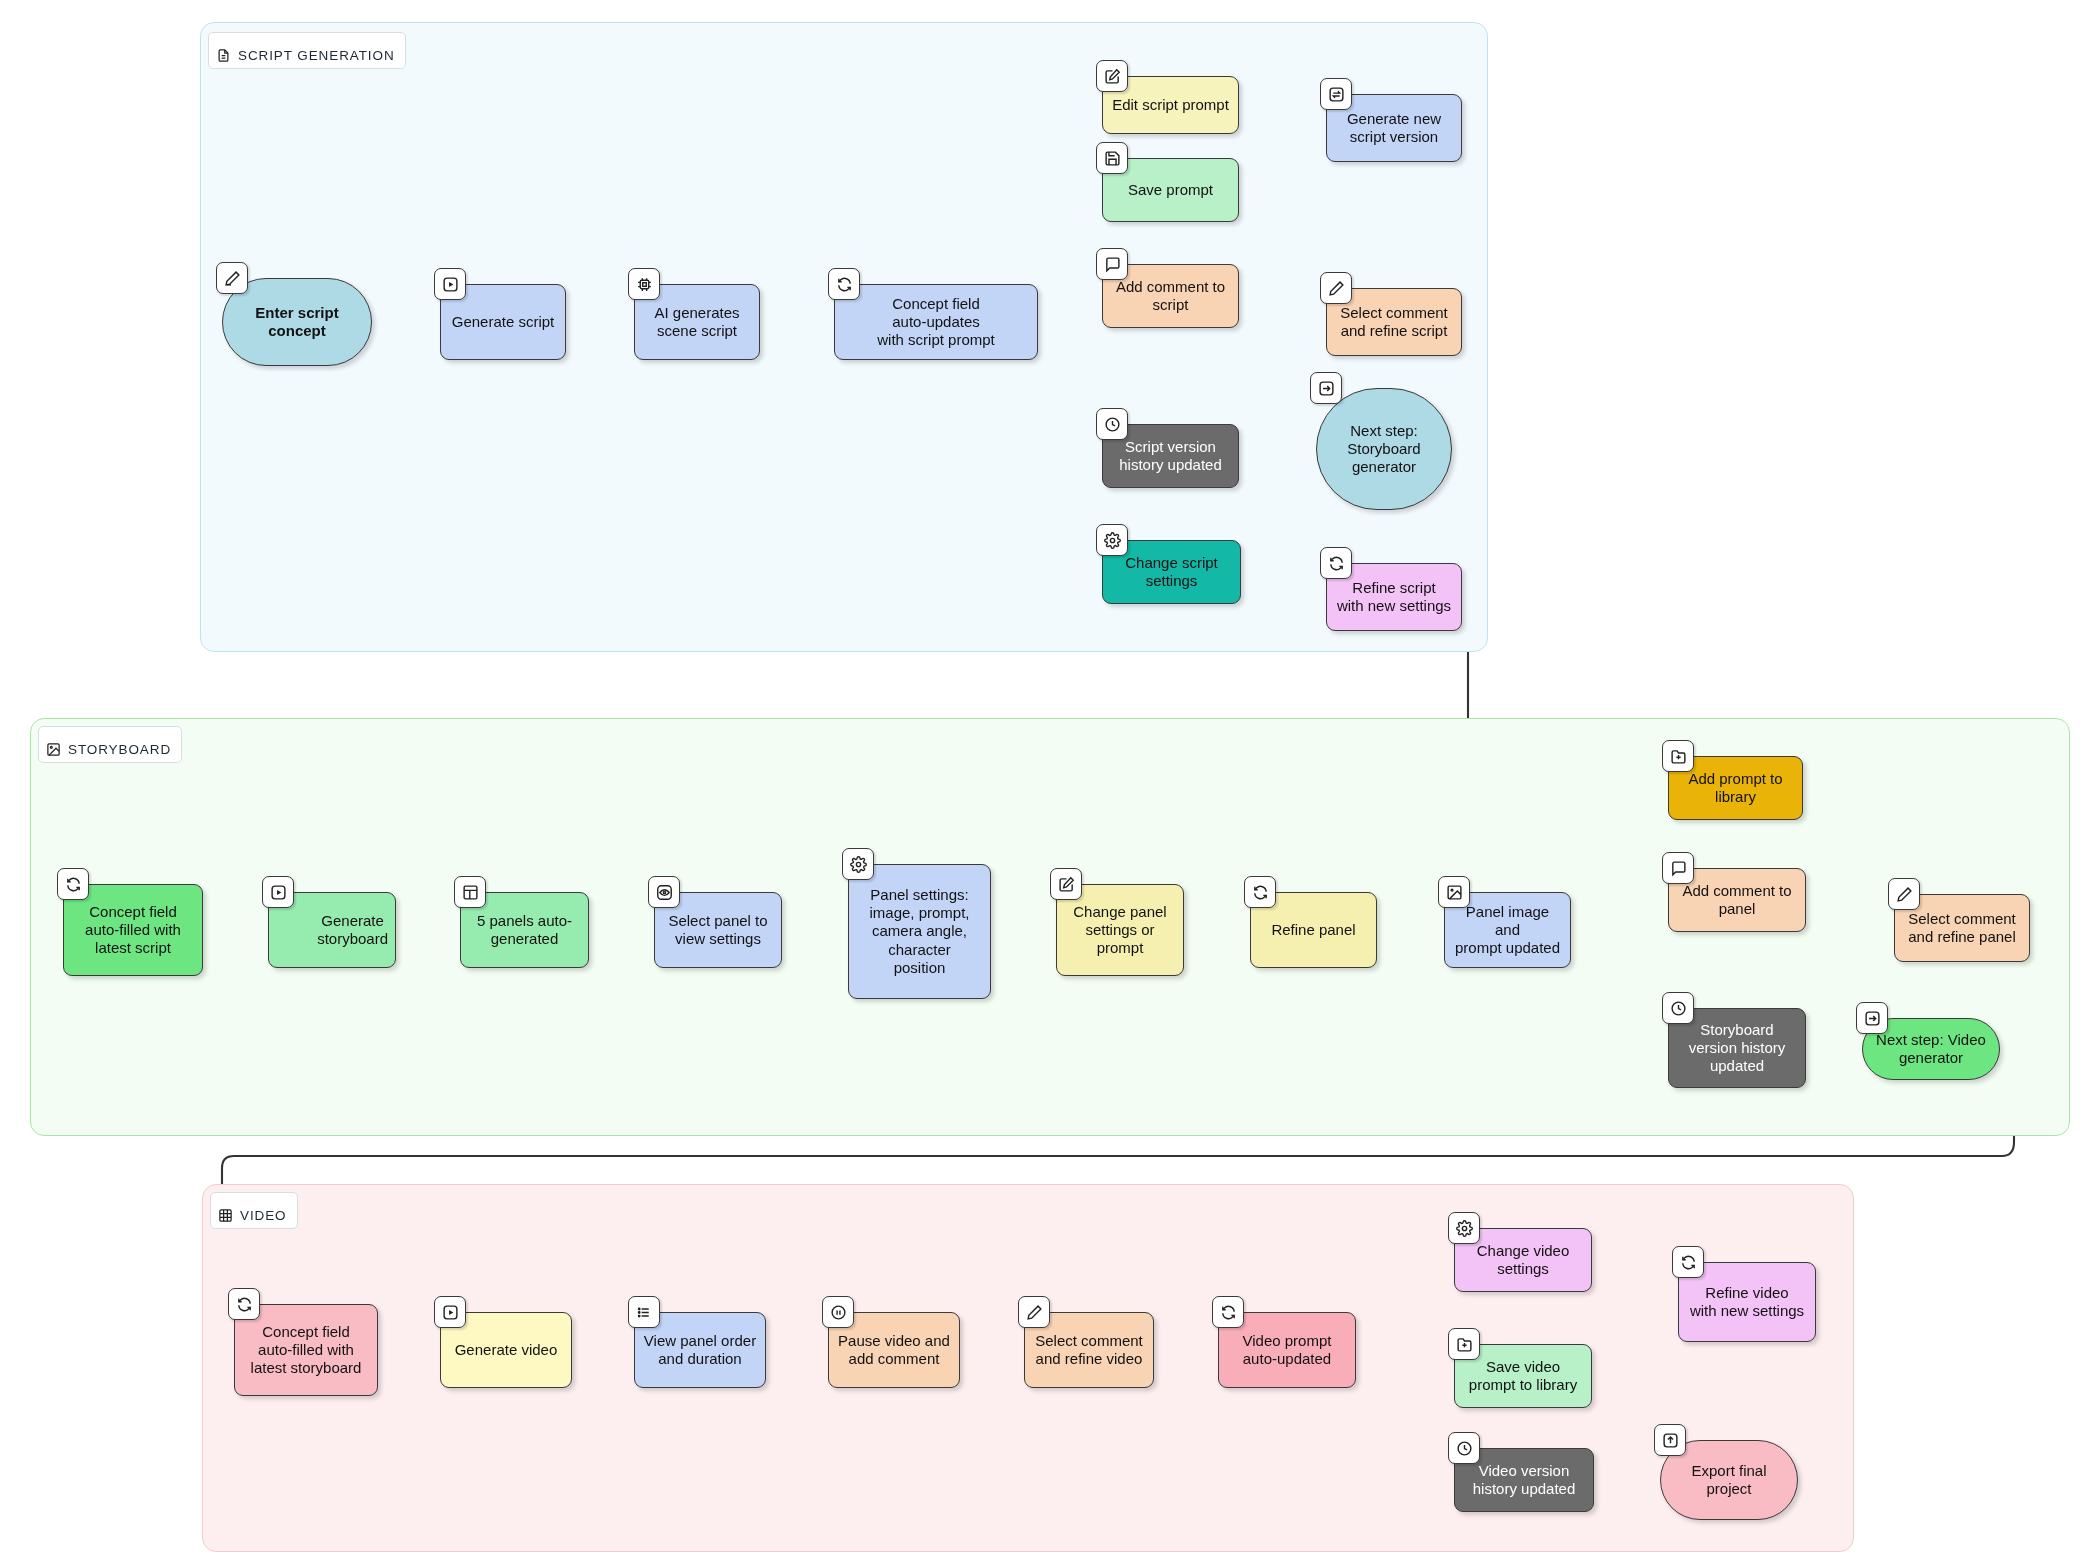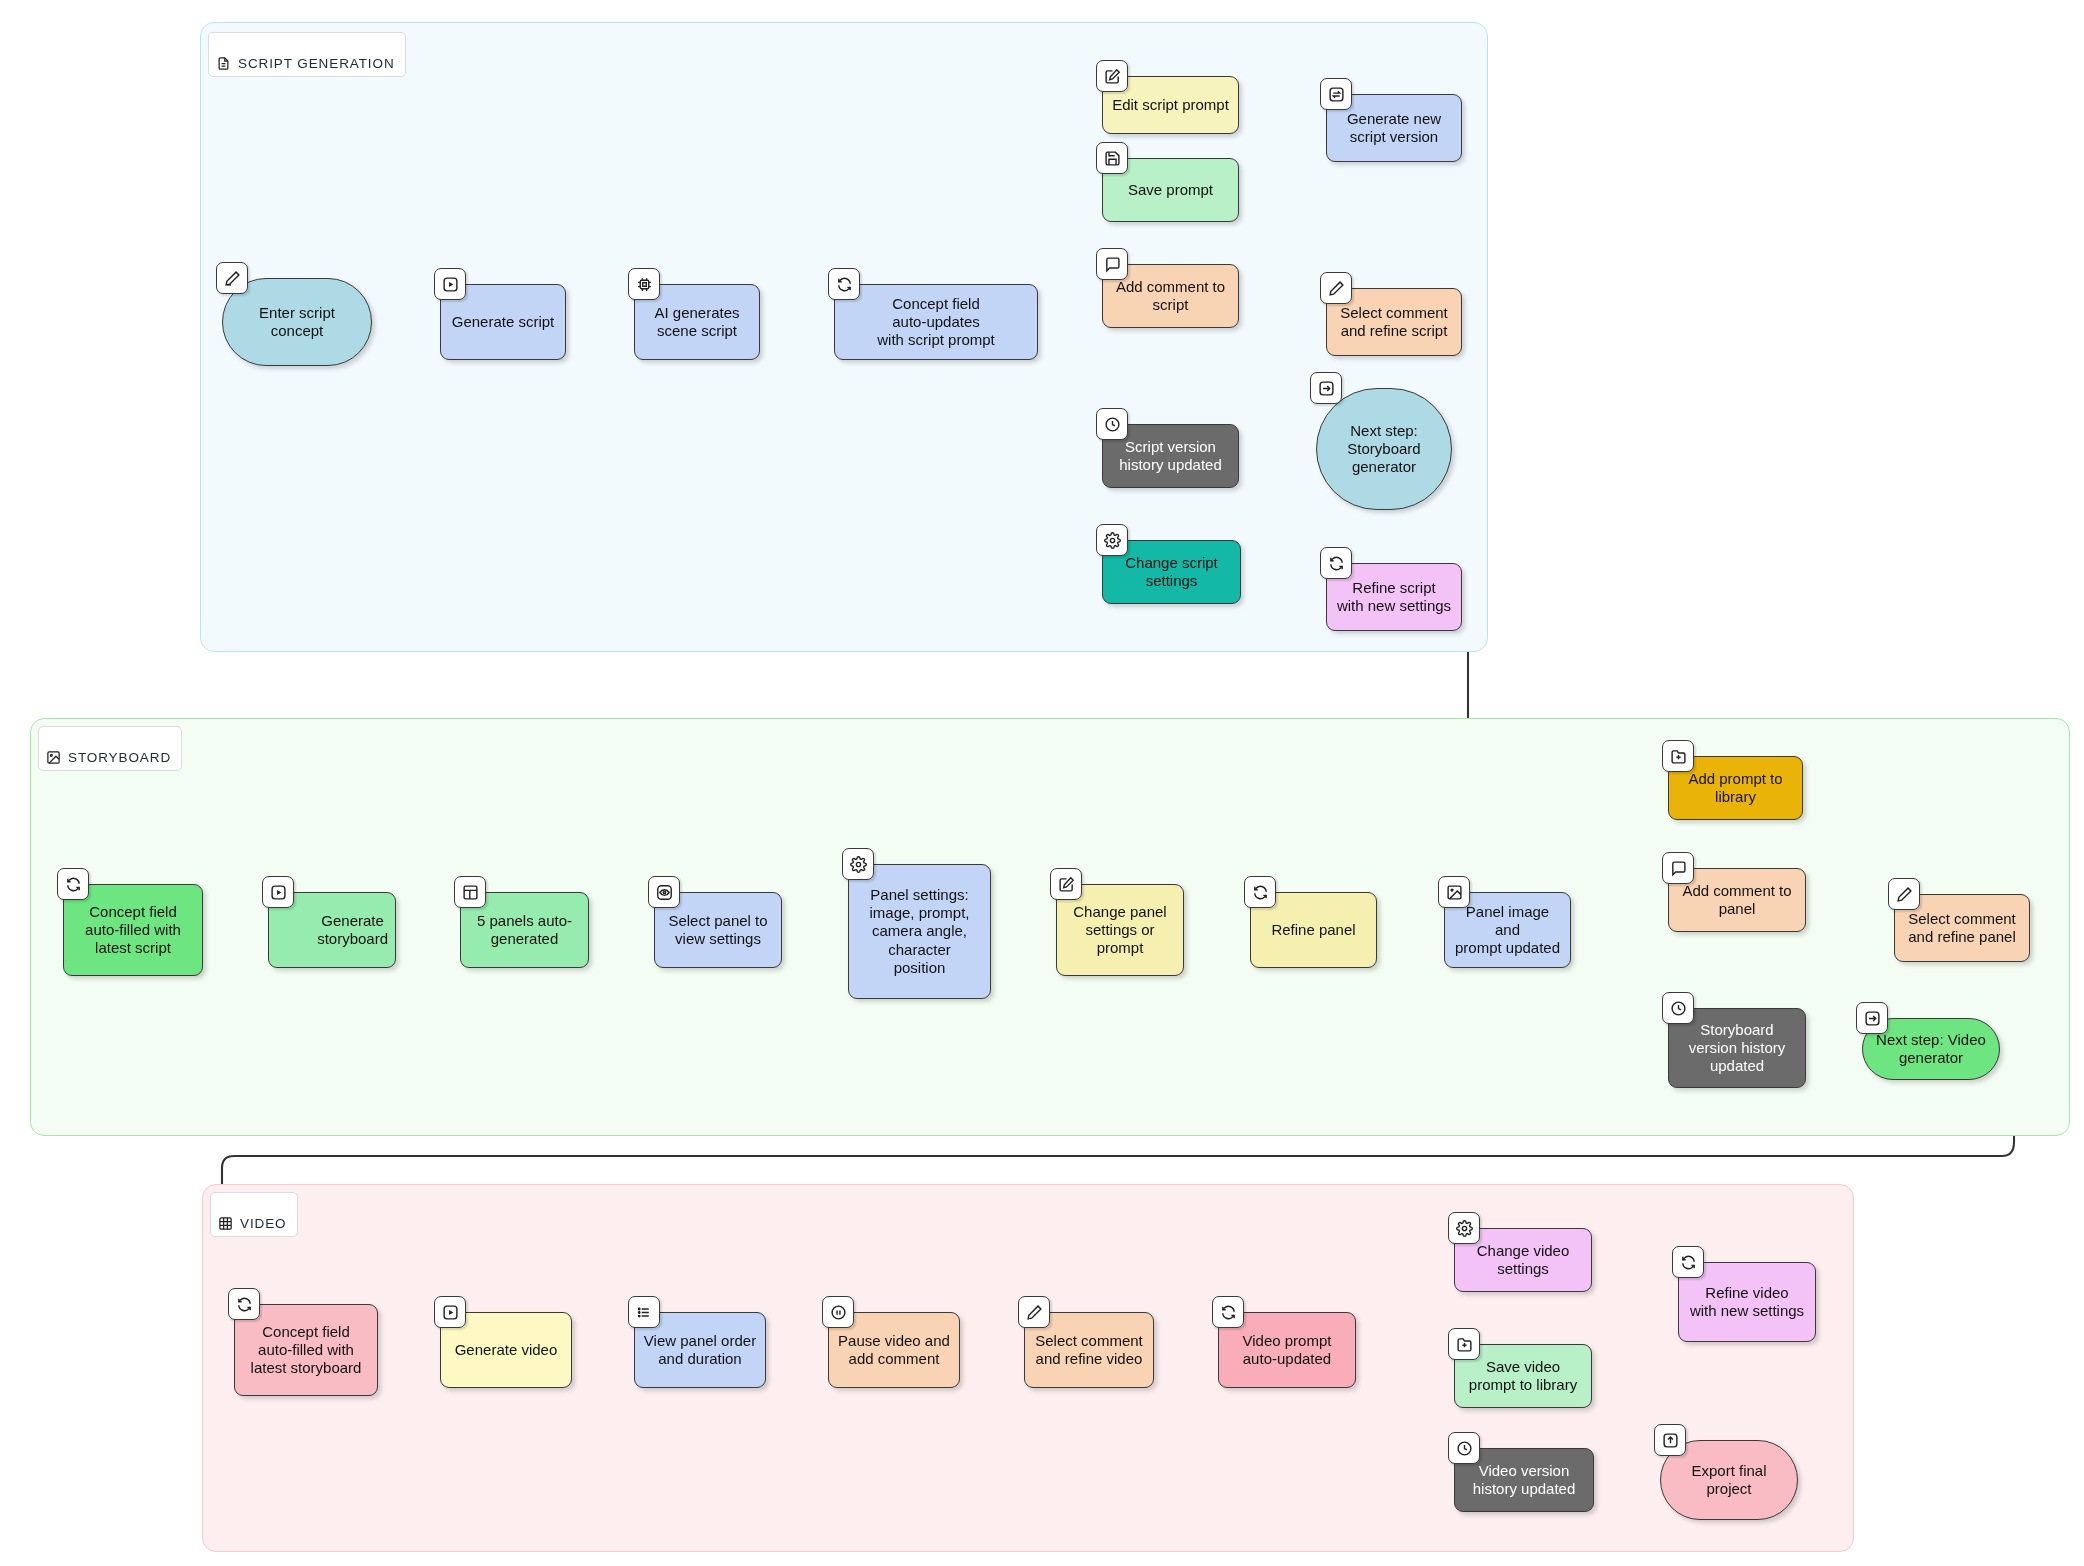--- a/index.html
+++ b/index.html
@@ -4,21 +4,21 @@
 <style>
   html,body{margin:0;padding:0;background:#ffffff;}
   body{font-family:"Liberation Sans", sans-serif;}
   #canvas{position:relative;width:2084px;height:1566px;background:#ffffff;overflow:hidden;}
 
   
   .group{position:absolute;border-radius:14px;box-sizing:border-box;}
   .group-label{
     position:absolute;display:flex;align-items:center;gap:7px;
     background:#ffffff;border:1px solid #d7dde3;border-radius:5px;
-    padding:20px 10px 3px 7px;font-size:13.5px;letter-spacing:.9px;
+    padding:12px 10px 3px 7px;font-size:13.5px;letter-spacing:.9px;
     color:#1f2933;font-weight:400;white-space:nowrap;height:20px;overflow:hidden;
   }
   .group-label .g-ico{width:15px;height:15px;display:block;flex:0 0 auto;}
 
   
   .node{
     position:absolute;box-sizing:border-box;
     border:1.7px solid #3a3a3a;border-radius:9px;
     display:flex;align-items:center;justify-content:center;text-align:center;
     font-size:15px;line-height:1.22;color:#121212;
@@ -165,21 +165,21 @@
     <span class="g-ico">
       <svg viewBox="0 0 24 24" fill="none" stroke="#222" stroke-width="2">
           <path d="M14 3H7a2 2 0 0 0-2 2v14a2 2 0 0 0 2 2h10a2 2 0 0 0 2-2V8z"></path>
           <path d="M14 3v5h5"></path>
           <path d="M9 12h6M9 16h6"></path>
         </svg>
     </span>
     <span>SCRIPT GENERATION</span>
   </div>
 
-  <div class="node round" style="left:222px;top:278px;width:150px;height:88px;background:#aedae5;">
+  <div class="node round" style="left:222px;top:278px;width:150px;height:88px;background:#aedae5;font-weight:bold;">
     <span class="badge">
       <svg viewBox="0 0 24 24" fill="none" stroke="#222" stroke-width="2">
           <path d="M17 3l4 4L8 20l-5 1 1-5z"></path>
           <path d="M4 21h6"></path>
         </svg>
     </span>
     <span class="txt">Enter script
 concept</span>
   </div>
 

